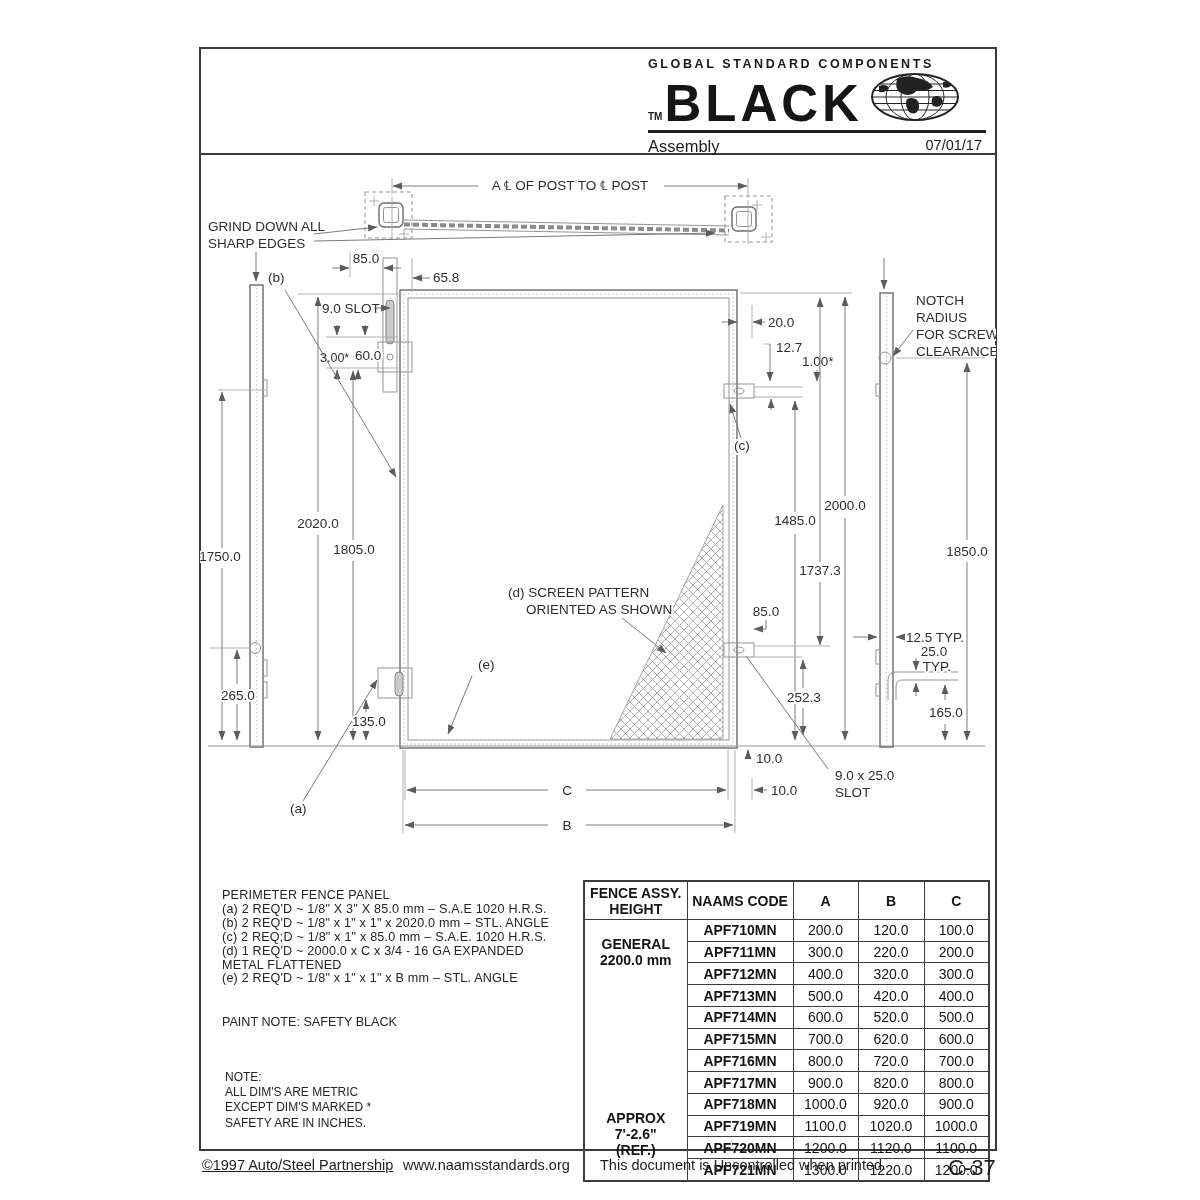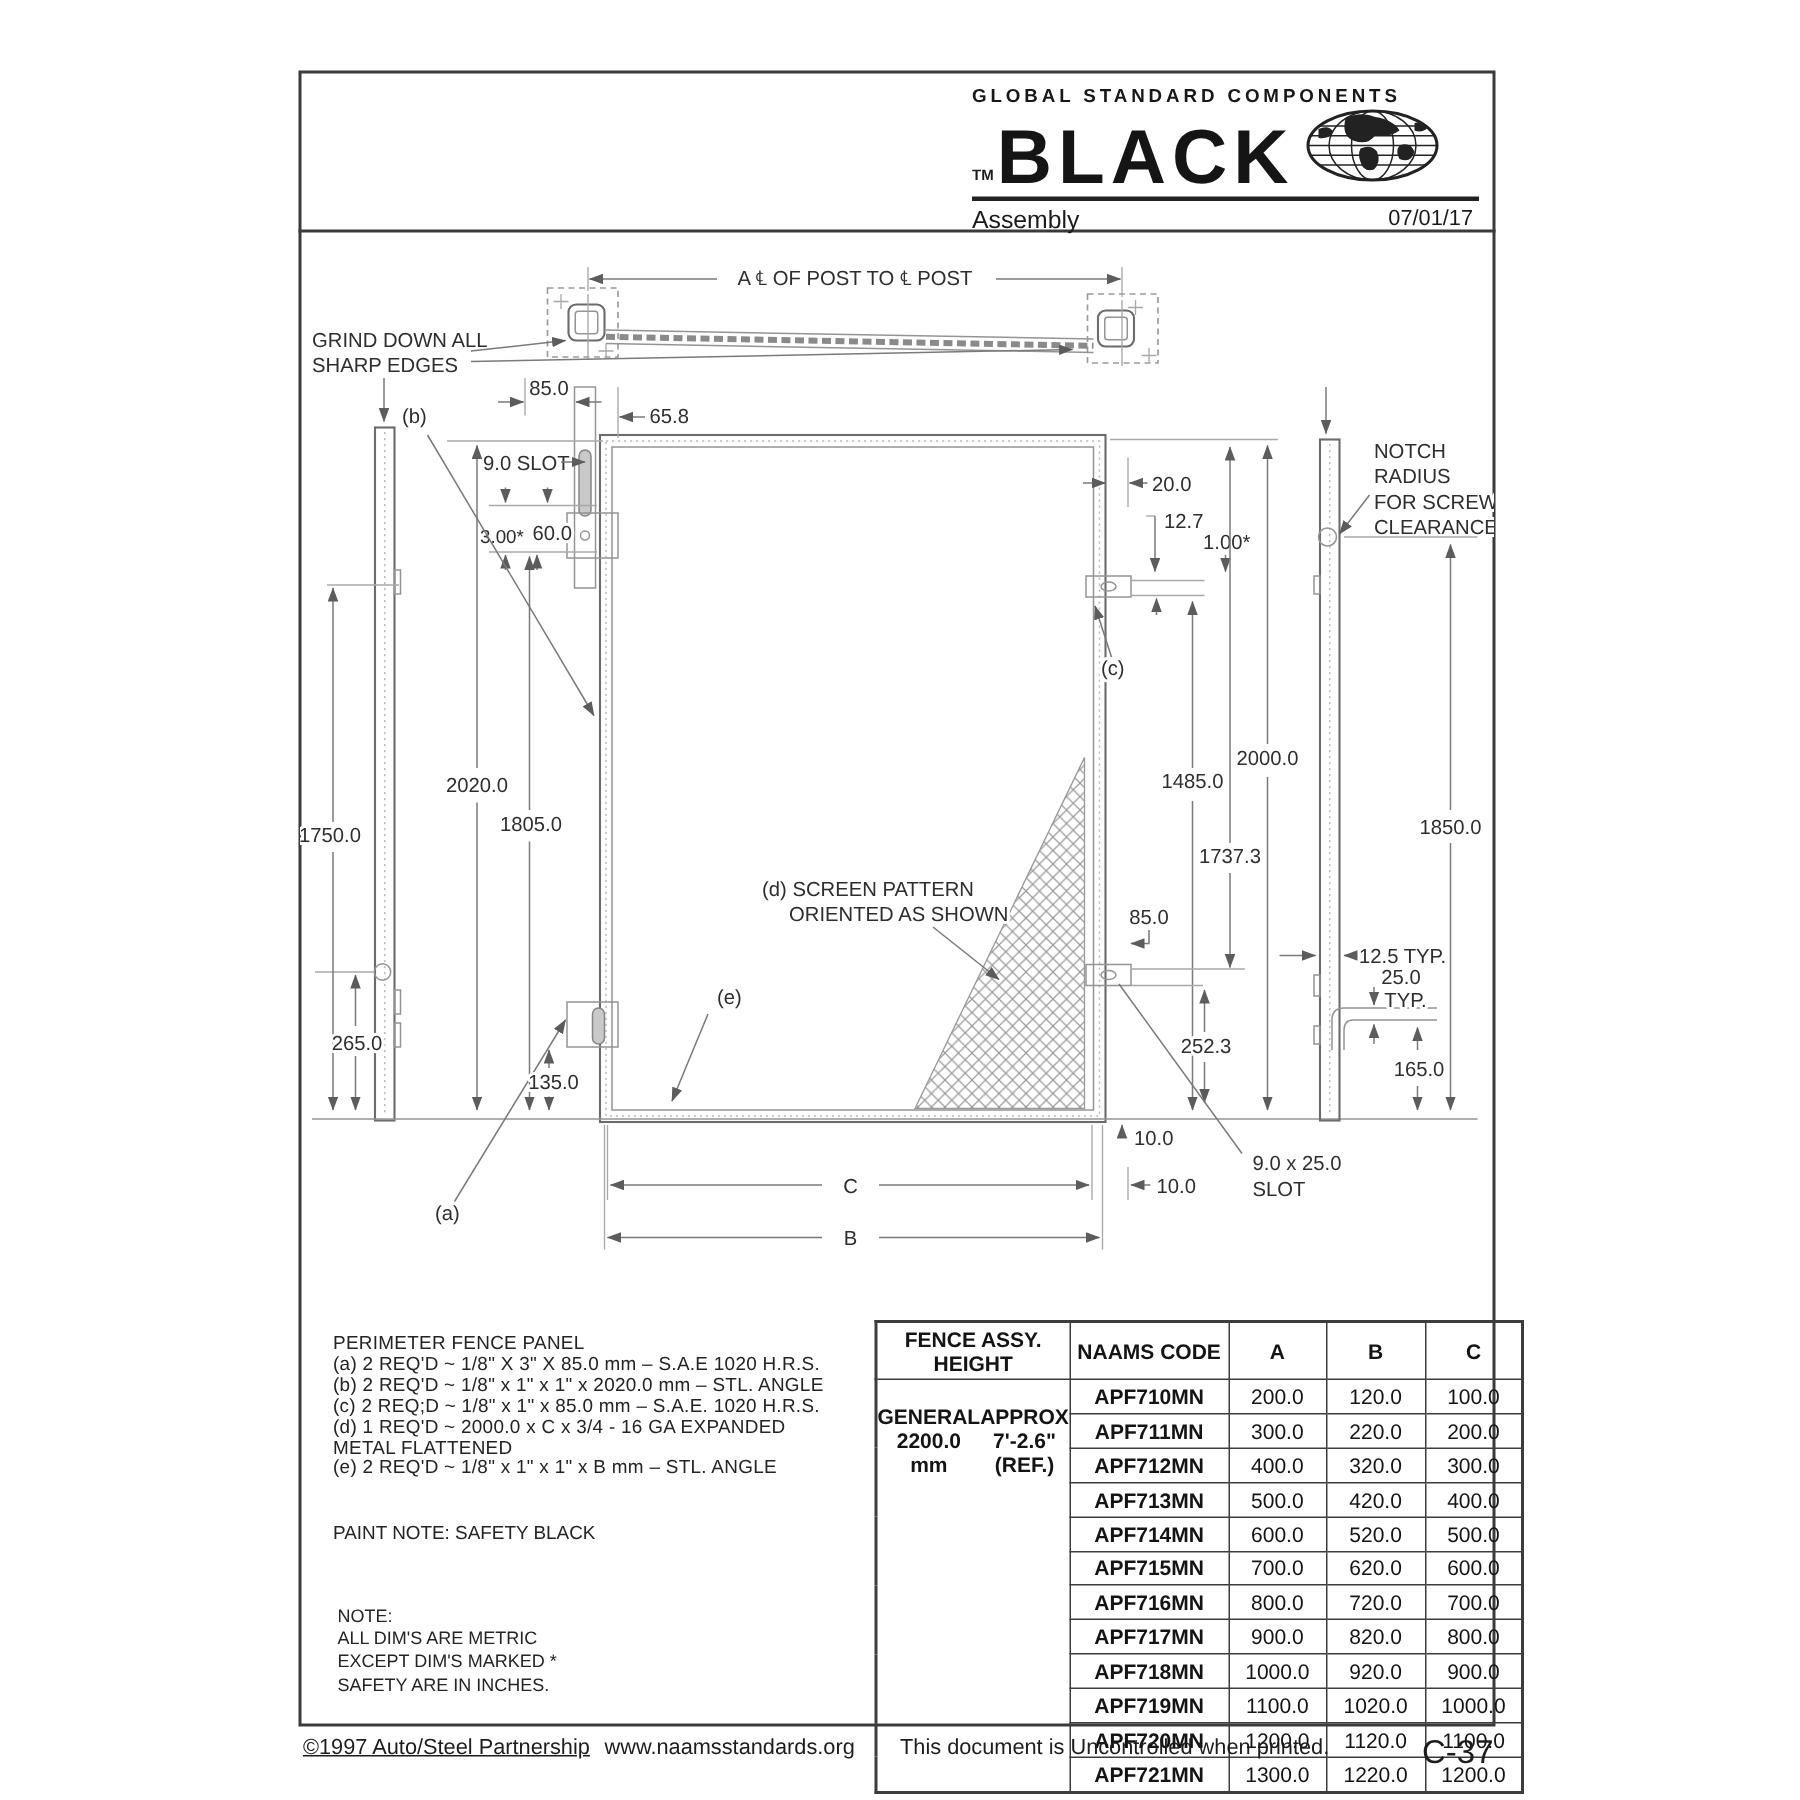--- a/index.html
+++ b/index.html
@@ -23,21 +23,21 @@
   .notes{left:222px;top:889px;font-size:12.6px;line-height:13.9px;color:#242424;letter-spacing:0.2px;white-space:nowrap;}
   .paint-note{left:222px;top:1015px;font-size:12.6px;color:#242424;}
   .metric-note{left:225px;top:1070px;font-size:12px;line-height:15.2px;color:#242424;}
   table.spec{position:absolute;left:583px;top:880px;border-collapse:collapse;table-layout:fixed;
              font-size:14px;color:#141414;}
   table.spec th,table.spec td{border:1.5px solid #3c3c3c;padding:0;text-align:center;overflow:hidden;}
   table.spec{border:2.5px solid #3c3c3c;}
   th.hdr{height:37px;font-size:14px;font-weight:bold;line-height:16px;}
   td.cell{height:18.6px;font-size:14px;}
   td.code{font-weight:bold;}
-  .hgt-wrap{display:flex;flex-direction:row;justify-content:space-between;height:222px;padding:16px 0 36px 0;}
+  .hgt-wrap{display:flex;flex-direction:column;justify-content:space-between;height:222px;padding:16px 0 22px 0;}
   .hgt-grp{font-weight:bold;font-size:14px;line-height:16px;}
   .footer-item{top:1157px;font-size:14.5px;color:#1d1d1d;white-space:nowrap;}
   .fi-copy{left:202px;text-decoration:underline;} .fi-url{left:403px;} .fi-unc{left:600px;}
   .fi-code{left:948px;font-size:22px;top:1155px;}
   
   .ln{stroke:#6b6b6b;stroke-width:1.4;fill:none;}
   .ln2{stroke:#949494;stroke-width:1;fill:none;}
   .dim{stroke:#7a7a7a;stroke-width:1;fill:none;}
   .xln{stroke:#a8a8a8;stroke-width:0.9;fill:none;}
   .dsh{stroke:#9a9a9a;stroke-width:1.1;stroke-dasharray:4,3;fill:none;}

